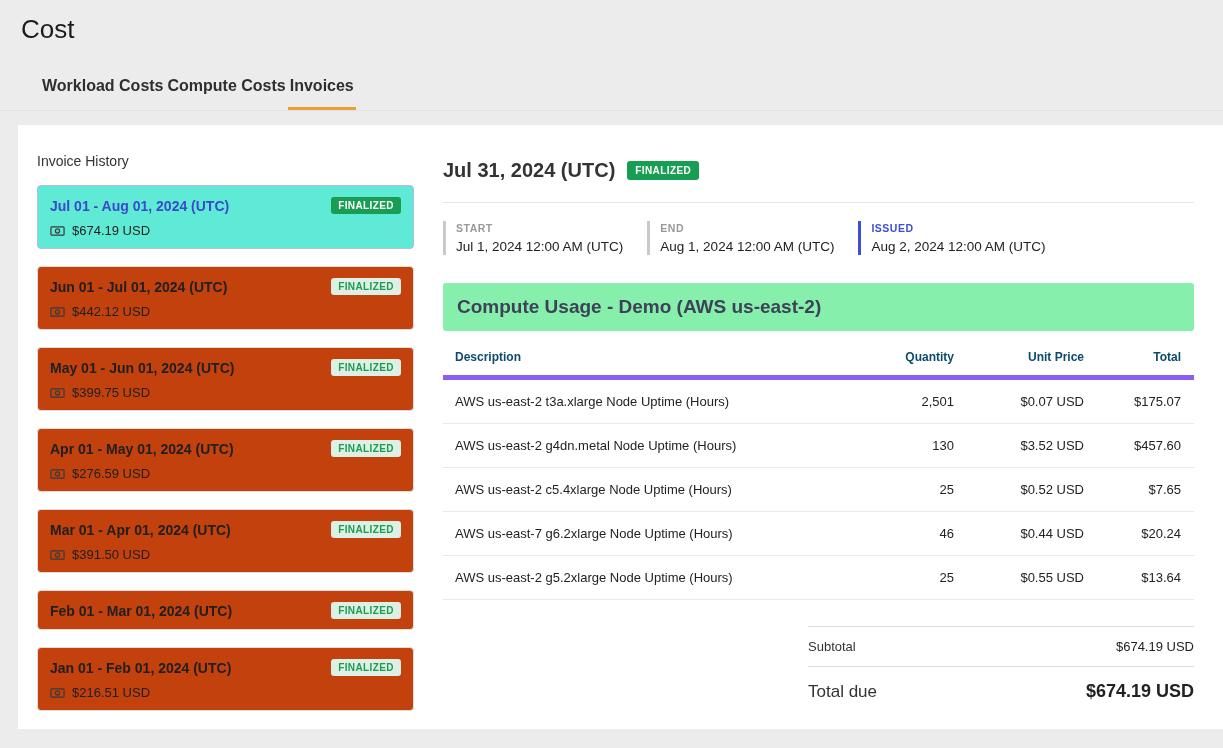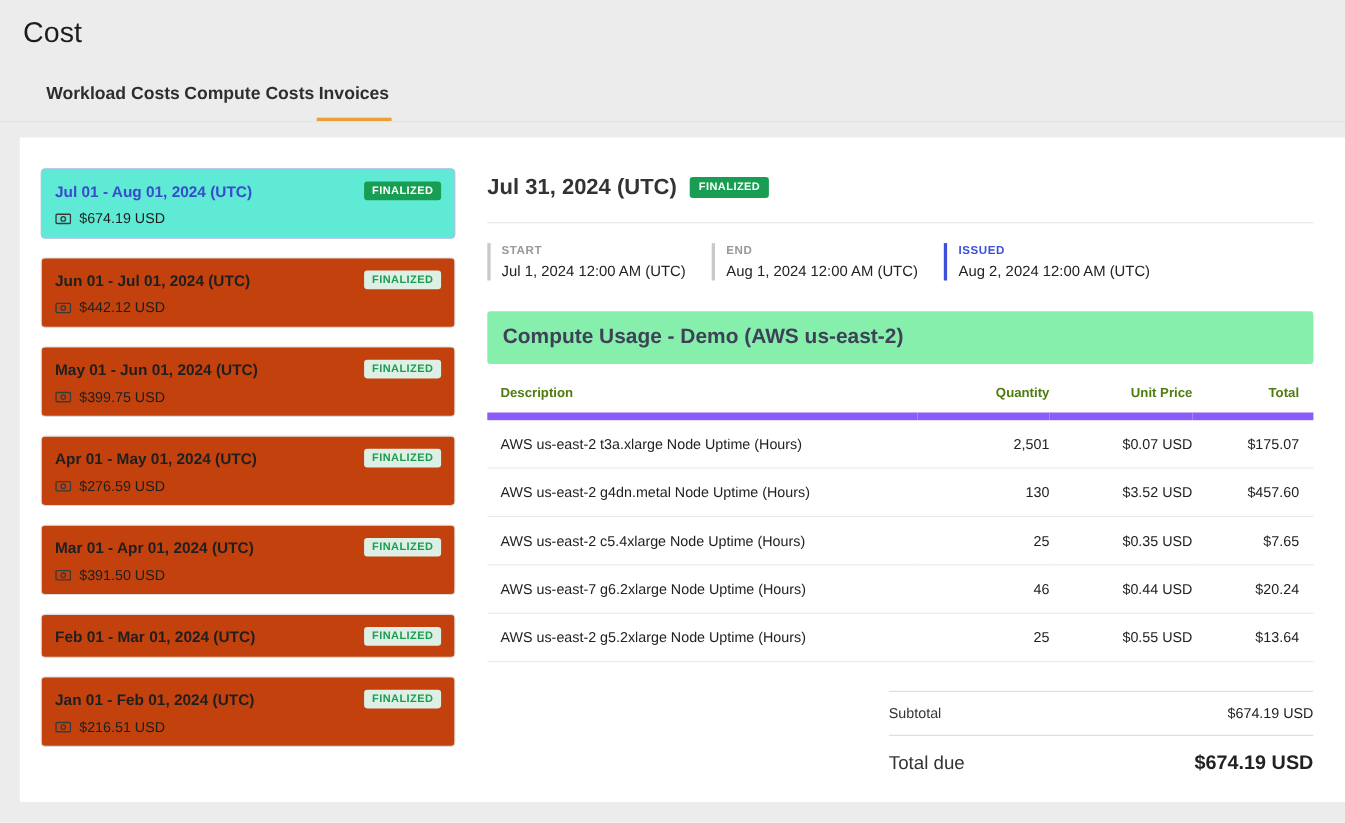--- a/index.html
+++ b/index.html
@@ -129,23 +129,23 @@
     padding:13px 14px;
     font-size:19px;
     font-weight:700;
     color:#3d4257;
     margin-bottom:4px;
   }
   table { width:100%; border-collapse:collapse; }
   th {
     font-size:12px;
     font-weight:700;
-    color:#4d7c0f;
+    color:#0c4a6e;
     padding:15px 0 11px;
-    border-bottom:7px solid #8b5cf6;
+    border-bottom:5px solid #8b5cf6;
   }
   td {
     font-size:13px;
     color:#222;
     padding:14px 0;
     border-bottom:1px solid #e9e9e9;
   }
   .col-desc { text-align:left; padding-left:12px; }
   .col-num  { text-align:right; }
   .w-qty   { width:120px; }
@@ -183,20 +183,21 @@
 
 <nav class="tab-bar">
   <button class="tab">Workload Costs</button>
   <button class="tab">Compute Costs</button>
   <button class="tab active">Invoices</button>
 </nav>
 
 <div class="content-card">
 
   <aside class="sidebar">
+    <div class="sidebar-title">Invoice History</div>
 
     <div class="invoice-item selected">
         <div class="inv-row1">
           <span class="inv-period">Jul 01 - Aug 01, 2024 (UTC)</span>
           <span class="badge badge-light">FINALIZED</span>
         </div>
         <div class="inv-row2">
           <span class="money-icon">
             <svg width="15" height="12" viewBox="0 0 16 12" fill="none" stroke="#3a3a3a" stroke-width="1.3">
               <rect x="1" y="1.5" width="14" height="9" rx="1"></rect>
@@ -331,21 +332,21 @@
           </tr>
           <tr>
             <td class="col-desc">AWS us-east-2 g4dn.metal Node Uptime (Hours)</td>
             <td class="col-num w-qty">130</td>
             <td class="col-num w-price">$3.52 USD</td>
             <td class="col-num w-total">$457.60</td>
           </tr>
           <tr>
             <td class="col-desc">AWS us-east-2 c5.4xlarge Node Uptime (Hours)</td>
             <td class="col-num w-qty">25</td>
-            <td class="col-num w-price">$0.35 USD</td>
+            <td class="col-num w-price">$0.52 USD</td>
             <td class="col-num w-total">$7.65</td>
           </tr>
           <tr>
             <td class="col-desc">AWS us-east-7 g6.2xlarge Node Uptime (Hours)</td>
             <td class="col-num w-qty">46</td>
             <td class="col-num w-price">$0.44 USD</td>
             <td class="col-num w-total">$20.24</td>
           </tr>
           <tr>
             <td class="col-desc">AWS us-east-2 g5.2xlarge Node Uptime (Hours)</td>

